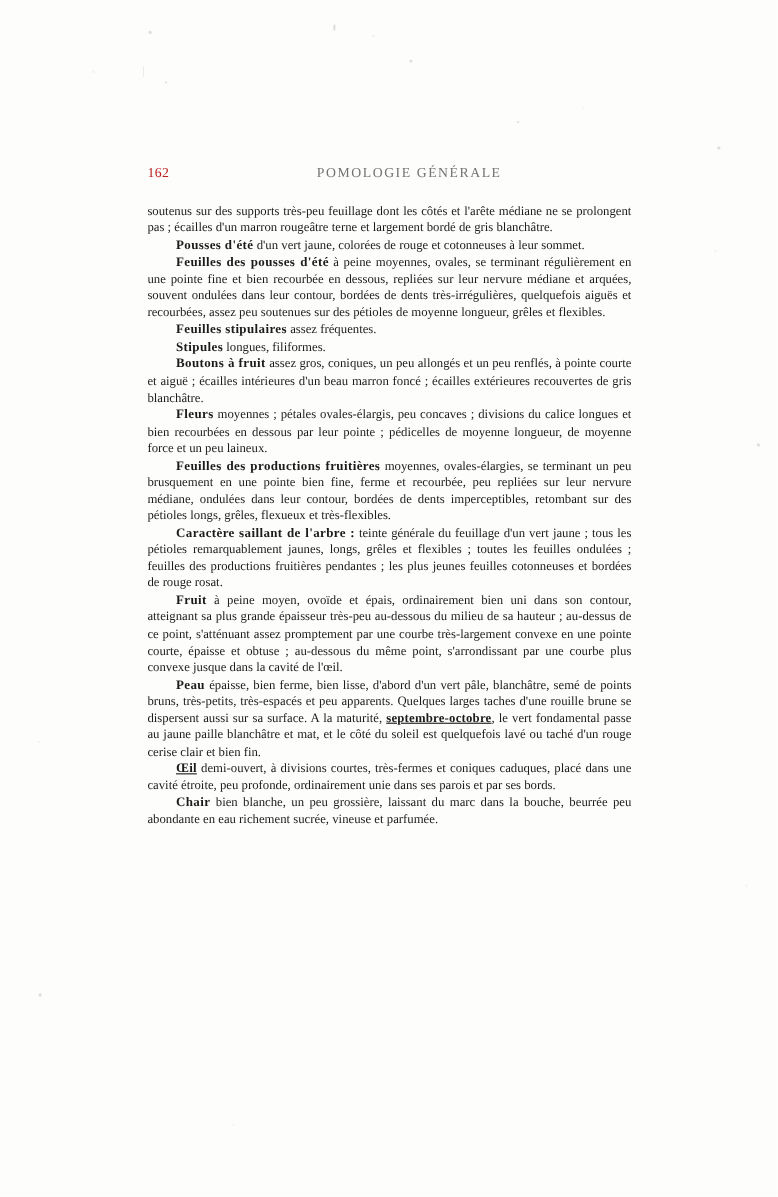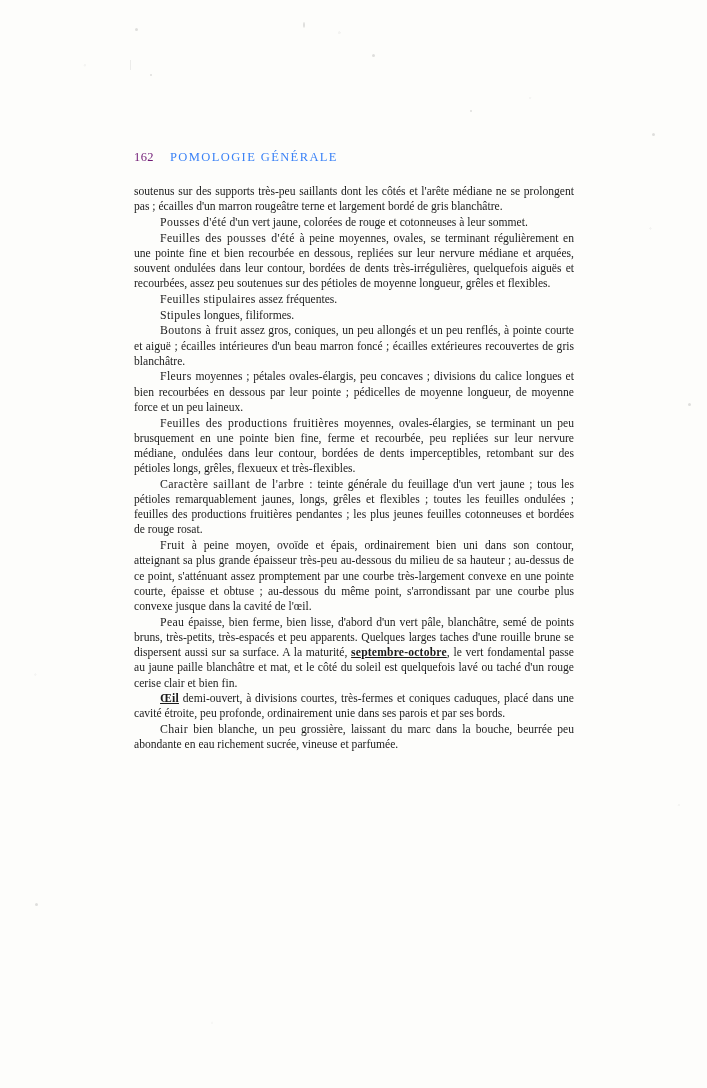--- a/index.html
+++ b/index.html
@@ -47,47 +47,47 @@
     position: relative;
     height: 22px;
     margin-bottom: 12px;
   }
   .folio {
     position: absolute;
     left: 0;
     top: 0;
     font-size: 12.5px;
     letter-spacing: 0.4px;
-    color: #701a75;
+    color: #b91c1c;
   }
   .running-title {
     position: absolute;
     left: 0;
     right: 0;
     top: 0;
-    text-align: left;
+    text-align: center;
     font-size: 12.5px;
     letter-spacing: 1.4px;
-    color: #3b82f6;
+    color: #737373;
     padding-left: 36px;
   }
   p.para {
     margin: 0 0 0.5px 0;
     font-size: 11.6px;
     line-height: 15.2px;
     text-align: justify;
     text-justify: inter-word;
     color: #1b1b1b;
     hyphens: none;
   }
   p.indent {
     text-indent: 26px;
   }
   .lead {
-    font-weight: normal;
+    font-weight: bold;
     letter-spacing: 0.35px;
     font-size: 11.8px;
   }
   .lead-tight {
     font-weight: bold;
     letter-spacing: 0.2px;
     font-size: 11.8px;
     text-decoration: underline;
   }
   .inline-bold {
@@ -123,21 +123,21 @@
   <div class="edge-mark" style="left:130px; top:60px; width:1px; height:10px; opacity:0.3;"></div>
 
   <div class="content">
 
     <div class="header-row">
       <div class="folio">162</div>
       <div class="running-title">POMOLOGIE GÉNÉRALE</div>
     </div>
 
     <p class="para">
-      <span>soutenus sur des supports très-peu saillants dont les côtés et l'arête médiane ne se prolongent pas ; écailles d'un marron rougeâtre terne et largement bordé de gris blanchâtre.</span>
+      <span>soutenus sur des supports très-peu feuillage dont les côtés et l'arête médiane ne se prolongent pas ; écailles d'un marron rougeâtre terne et largement bordé de gris blanchâtre.</span>
     </p>
 
     <p class="para indent">
       <span class="lead">Pousses d'été</span>
       <span>d'un vert jaune, colorées de rouge et cotonneuses à leur sommet.</span>
     </p>
 
     <p class="para indent">
       <span class="lead">Feuilles des pousses d'été</span>
       <span>à peine moyennes, ovales, se terminant régulièrement en une pointe fine et bien recourbée en dessous, repliées sur leur nervure médiane et arquées, souvent ondulées dans leur contour, bordées de dents très-irrégulières, quelquefois aiguës et recourbées, assez peu soutenues sur des pétioles de moyenne longueur, grêles et flexibles.</span>

